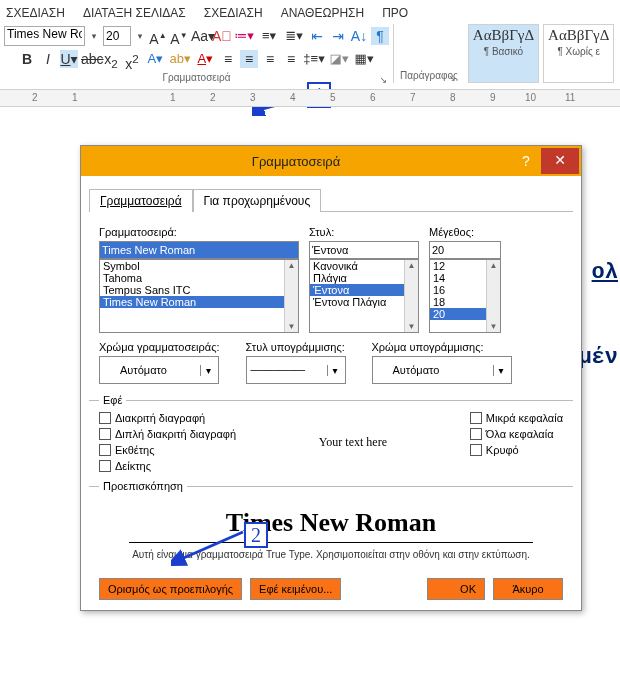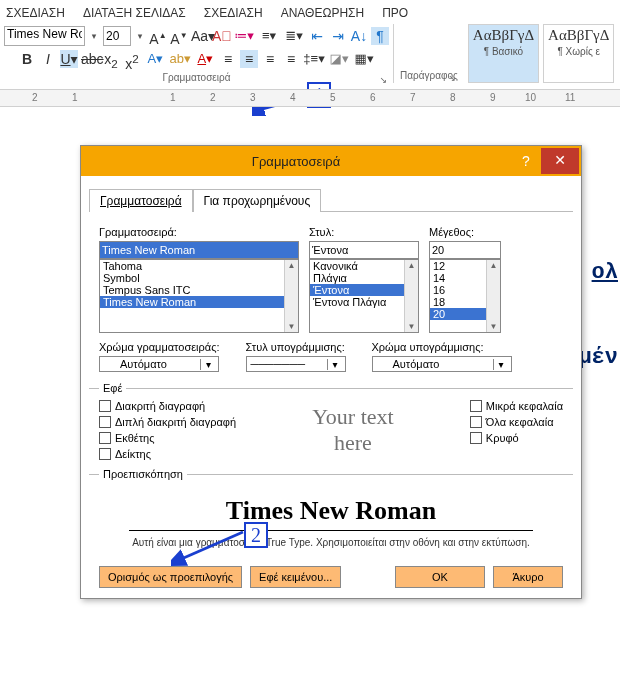--- a/index.html
+++ b/index.html
@@ -50,38 +50,38 @@
 .font-block { display:flex; gap:10px; padding:0 10px; }
 .col { display:flex; flex-direction:column; }
 .lbl { font-size:11px; color:#000; margin-bottom:3px; }
 .list-box { border:1px solid #888; background:#fff; overflow:hidden; font-size:11px; position:relative; }
 .list-scroll { position:absolute; right:0; top:0; bottom:0; width:14px; background:#eee; border-left:1px solid #ccc; display:flex; flex-direction:column; justify-content:space-between; align-items:center; padding:1px 0;}
 .list-scroll span { font-size:8px; color:#666; }
 .list-sel { background:#3b73d1; color:#fff; padding:0 3px; }
 .list-input { border:1px solid #888; width:100%; height:18px; font-size:11px; padding:0 2px; }
 
 .row3 { display:flex; gap:26px; padding:8px 10px 6px; }
-.sel-combo { border:1px solid #888; height:16px; display:flex; align-items:center; justify-content:space-between; padding:0 2px 0 20px; font-size:11px; width:120px;}
+.sel-combo { border:1px solid #888; height:28px; display:flex; align-items:center; justify-content:space-between; padding:0 2px 0 20px; font-size:11px; width:120px;}
 .sel-combo .cb-btn { width:16px; border-left:1px solid #888; text-align:center; font-size:10px; }
 
 fieldset { border-top:1px solid #bbb; border-left:none; border-right:none; border-bottom:none; padding:6px 10px 4px; margin:4px 0; }
 legend { font-size:11px; padding:0 4px; }
 
 .chk-row { display:flex; gap:72px; }
 .chk-col { display:flex; flex-direction:column; gap:4px; font-size:11px; }
 .chk { display:flex; align-items:center; gap:4px; }
 .chk-box { width:12px; height:12px; border:1px solid #555; background:#fff; }
 
-.yourtext { color:#737373; font-family:"Times New Roman",serif; font-size:22px; text-align:center; margin:4px 0; }
+.yourtext { color:#000000; font-family:"Times New Roman",serif; font-size:12px; text-align:center; margin:4px 0; }
 
 .preview-font { font-family:"Times New Roman",serif; font-size:26px; font-weight:bold; border-bottom:1px solid #000; text-align:center; padding:4px 0; margin:6px 30px; }
 .preview-note { font-size:10px; text-align:center; color:#333; margin-top:6px; }
 
 .dlg-buttons { display:flex; gap:8px; padding:10px 10px 0; align-items:center; }
-.dlg-btn { border:1px solid #888; background:#fdba74; font-size:11px; padding:4px 8px; cursor:pointer; }
+.dlg-btn { border:1px solid #888; background:#f97316; font-size:11px; padding:4px 8px; cursor:pointer; }
 .dlg-buttons .spacer { flex:1; }
 u.access { text-decoration: underline; }
 
 </style>
 </head>
 <body>
 
 <div class="tabs">
   <div class="tab-item">ΣΧΕΔΙΑΣΗ</div>
   <div class="tab-item">ΔΙΑΤΑΞΗ ΣΕΛΙΔΑΣ</div>
@@ -199,22 +199,22 @@
     <div class="dlg-tabs">
       <div class="dlg-tab active"><u class="access">Γραμματοσειρά</u></div>
       <div class="dlg-tab">Για προχωρημένους</div>
     </div>
 
     <div class="font-block">
       <div class="col" style="width:200px">
         <span class="lbl">Γραμματοσειρά:</span>
         <input class="list-input" style="background: rgb(59, 115, 209); color: rgb(255, 255, 255);" value="Times New Roman">
         <div class="list-box" style="height:74px">
+          <div style="padding:0 3px">Symbol</div>
           <div style="padding:0 3px">Tahoma</div>
-          <div style="padding:0 3px">Symbol</div>
           <div style="padding:0 3px">Tempus Sans ITC</div>
           <div class="list-sel">Times New Roman</div>
           <div class="list-scroll">
               <span>▲</span>
               <span>▼</span>
             </div>
         </div>
       </div>
 
       <div class="col" style="width:110px">
@@ -317,21 +317,21 @@
     <fieldset>
       <legend>Προεπισκόπηση</legend>
       <div class="preview-font">Times New Roman</div>
       <div class="preview-note">Αυτή είναι μια γραμματοσειρά True Type. Χρησιμοποιείται στην οθόνη και στην εκτύπωση.</div>
     </fieldset>
 
     <div class="dlg-buttons">
       <div class="dlg-btn">Ορισμός ως προεπιλογής</div>
       <div class="dlg-btn">Εφέ κειμένου...</div>
       <div class="spacer"></div>
-      <div class="dlg-btn" style="width:90px;text-align:center">OK</div>
+      <div class="dlg-btn" style="width:58px;text-align:right">OK</div>
       <div class="dlg-btn" style="width:70px;text-align:center">Άκυρο</div>
     </div>
   </div>
 </div>
 
 <div class="callout" style="top: 522px; left: 244px;">2</div>
 
 <svg width="80" height="40" style="position: absolute; top: 528px; left: 171px;">
     <defs>
       <marker id="ah3" markerWidth="8" markerHeight="8" refX="2" refY="3" orient="auto">

